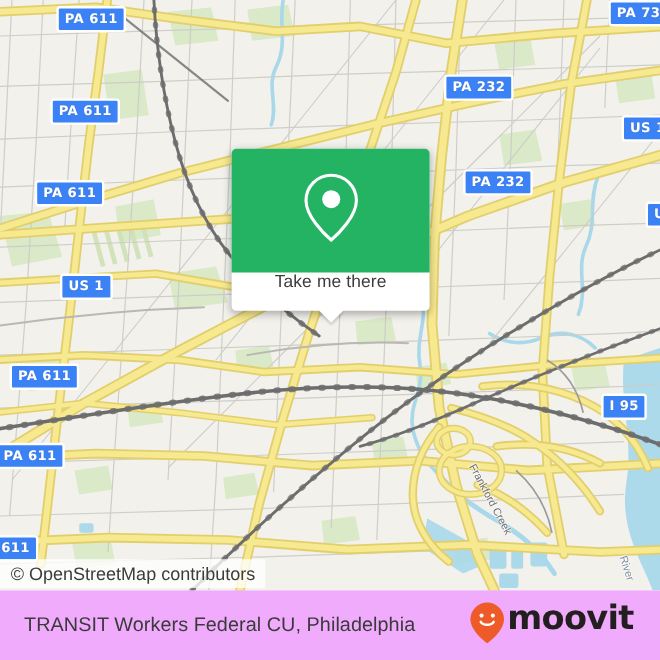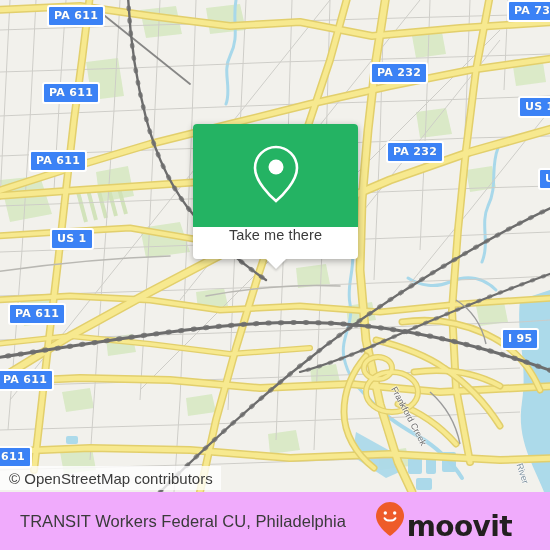--- a/index.html
+++ b/index.html
@@ -144,23 +144,23 @@
     box-sizing: border-box;
   }
   #footer-title {
     color: #3a3a3a;
     font-size: 16.5px;
     white-space: nowrap;
     letter-spacing: 0.05px;
   }
   #brand {
     display: flex;
-    align-items: flex-end;
+    align-items: flex-start;
     gap: 2px;
-    margin-right: 24px;
+    margin-right: 8px;
   }
   #brand-wordmark {
     color: #231f20;
     font-family: "DejaVu Sans", sans-serif;
     font-weight: bold;
     font-size: 28px;
     letter-spacing: -0.6px;
     line-height: 1;
   }
 </style>

